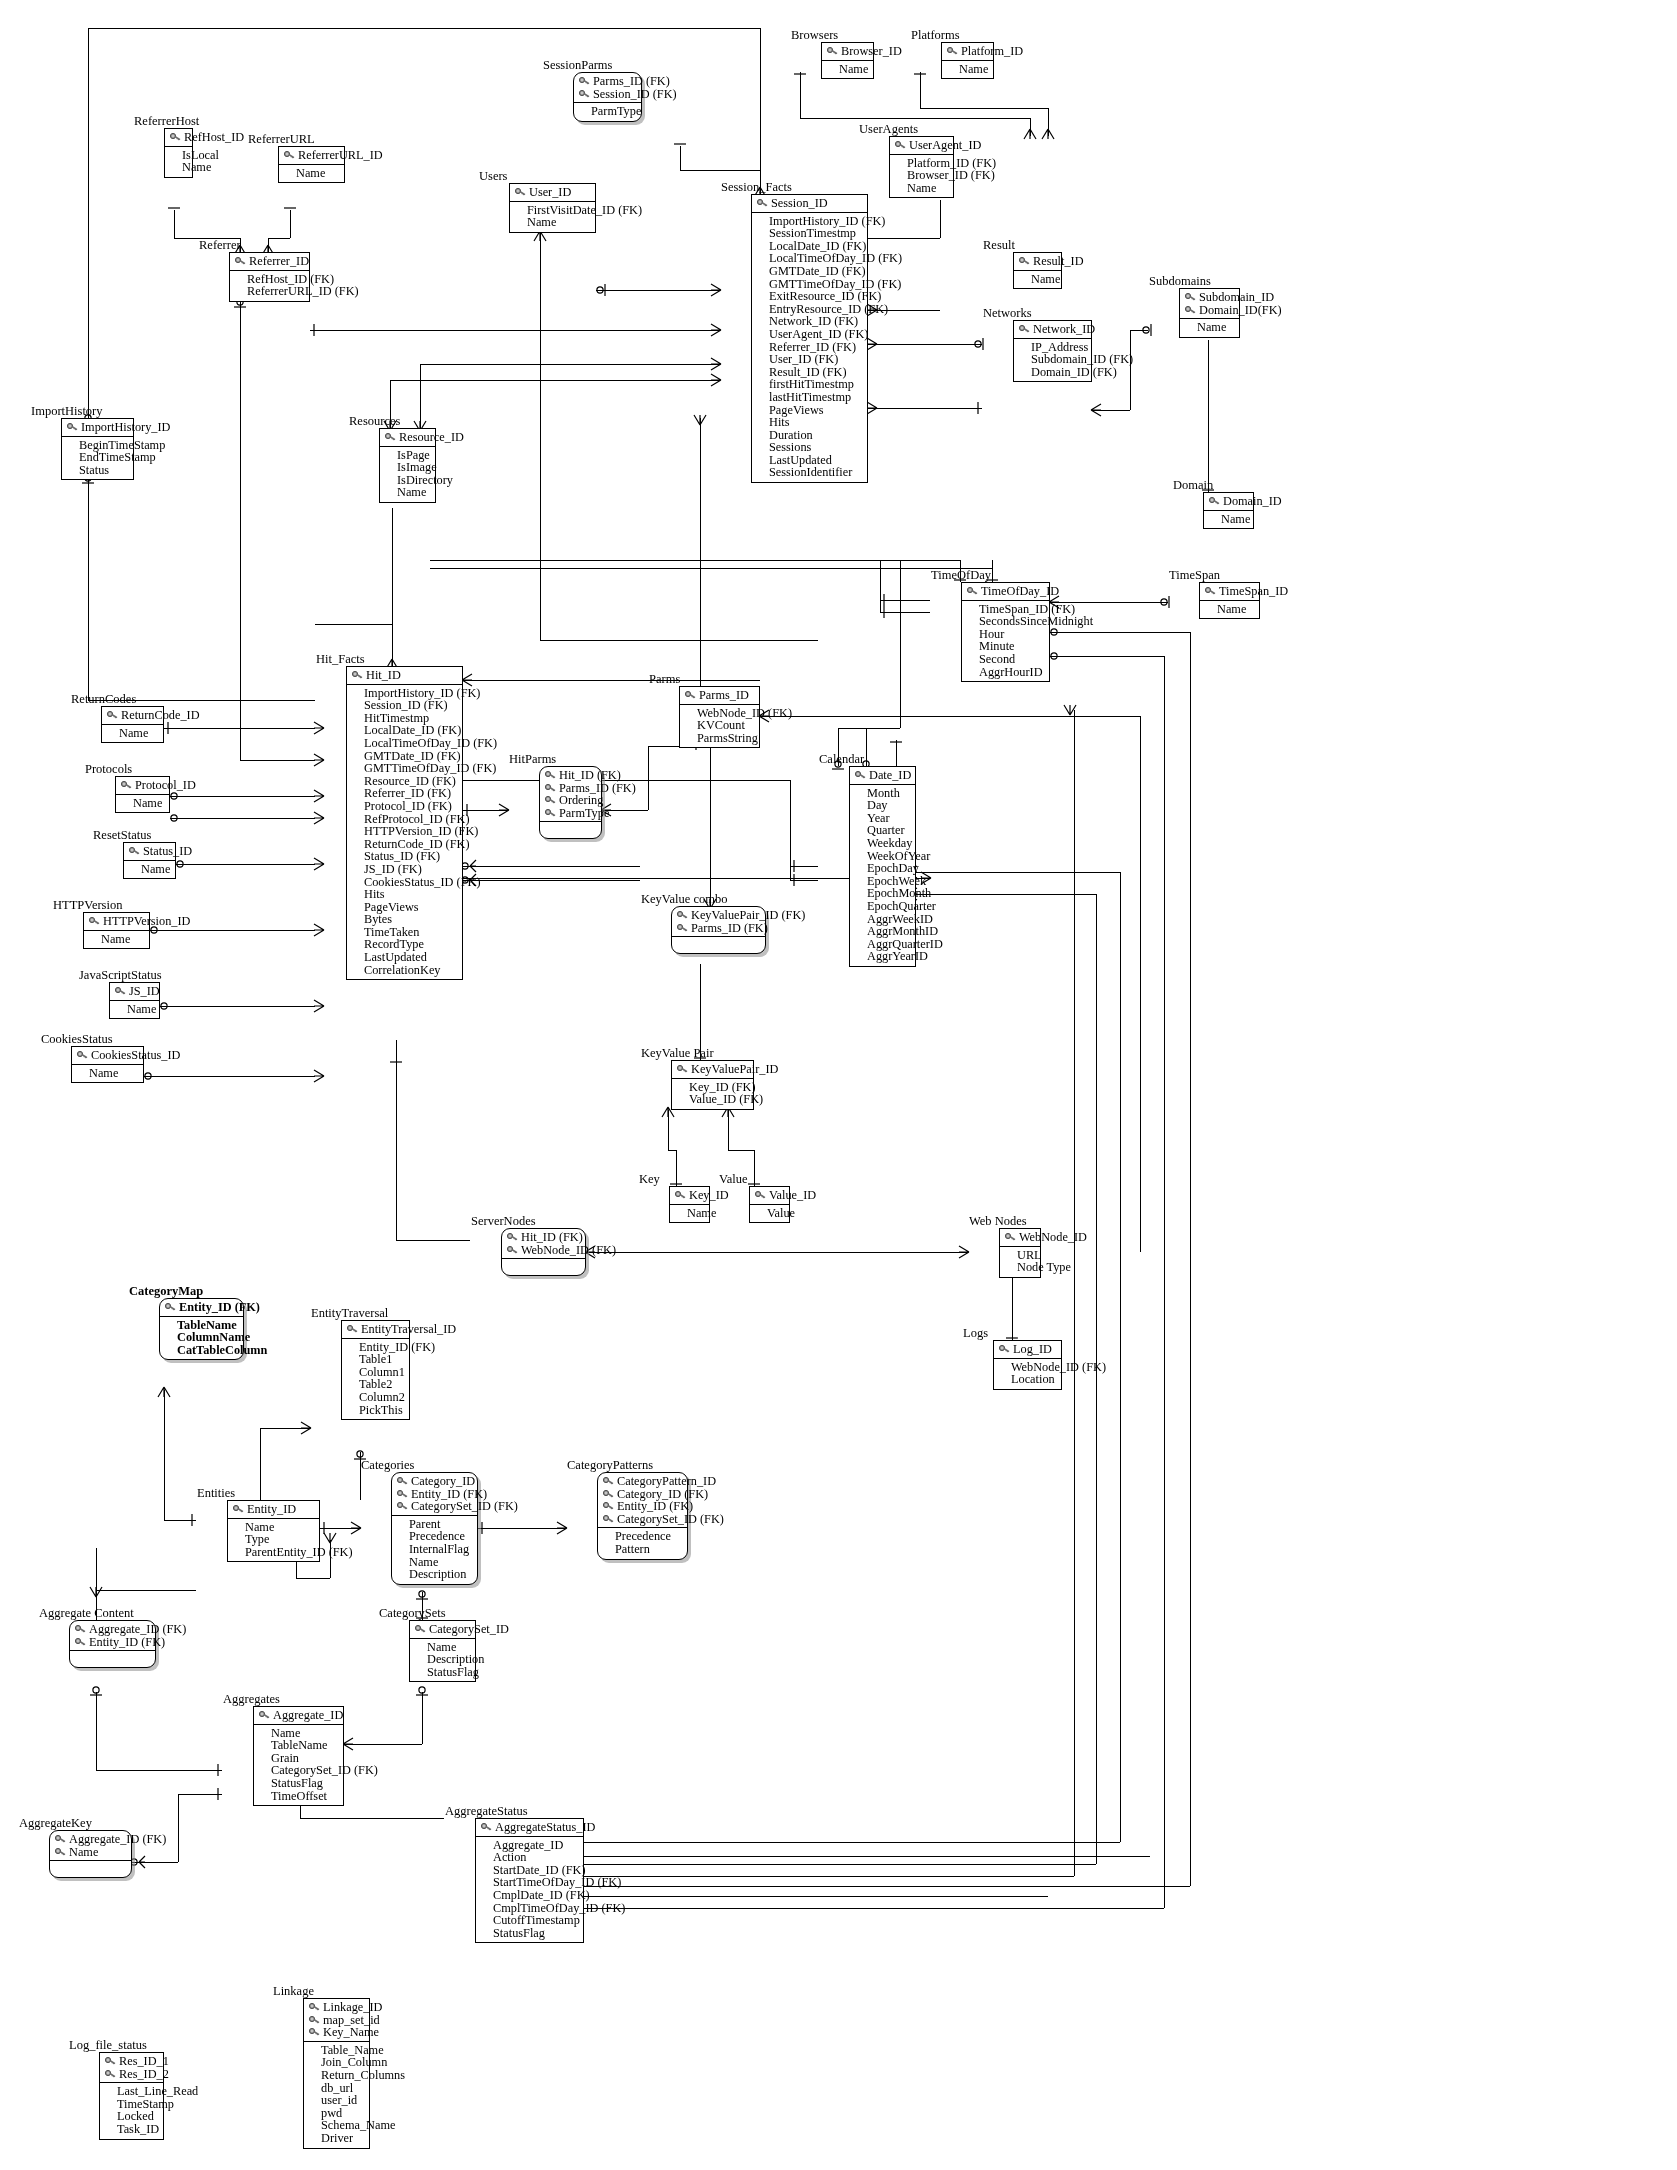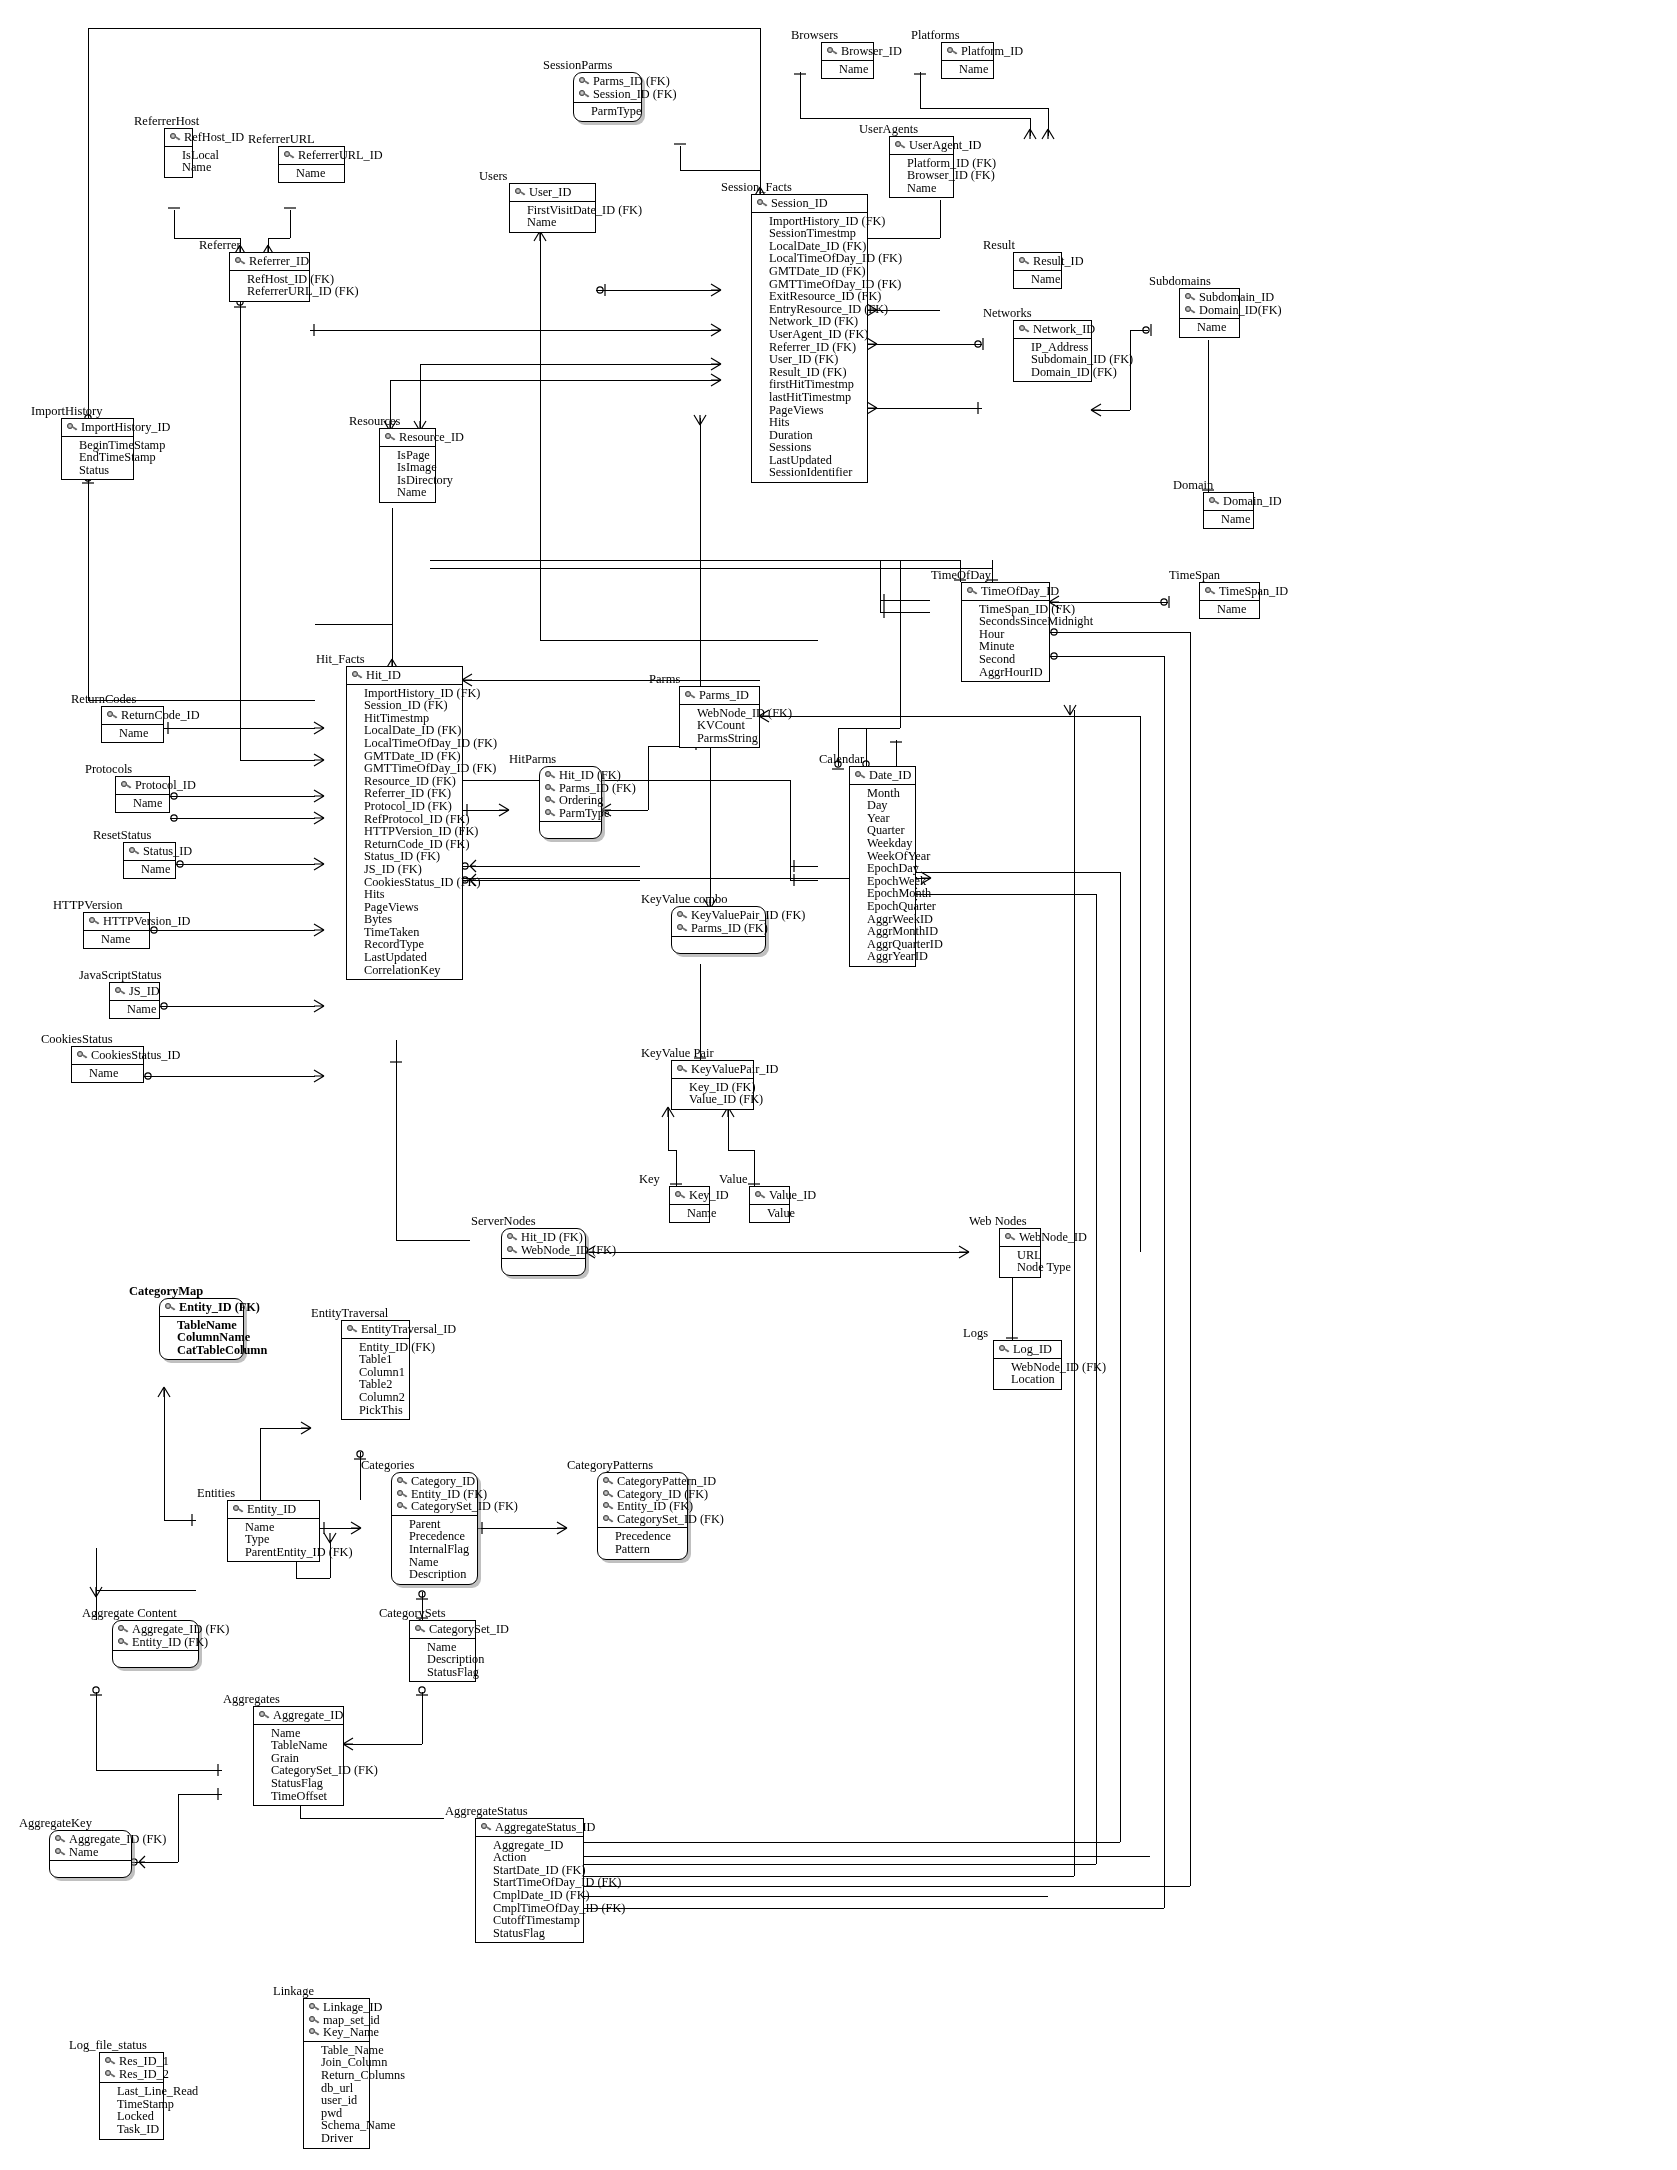--- a/index.html
+++ b/index.html
@@ -1764,21 +1764,21 @@
               <span>CategorySet_ID</span>
             </div>
           </div>
           <div class="at">
             <div class="row">Name</div>
             <div class="row">Description</div>
             <div class="row">StatusFlag</div>
           </div>
         </div>
       </div>
-      <div class="ent rnd" style="left: 38px; top: 1620px; width: 118px; margin-left: 43px;">
+      <div class="ent rnd" style="left: 38px; top: 1620px; width: 118px;">
         <div class="tname">Aggregate Content</div>
         <div class="bx">
           <div class="pk">
             <div class="row">
               <span class="keyico">
                 <svg width="11" height="10" viewBox="0 0 11 10">
                   <circle cx="3" cy="4" r="2.6" fill="#9a9a9a" stroke="#4d4d4d" stroke-width="1"></circle>
                   <circle cx="3" cy="4" r="0.8" fill="#fff"></circle>
                   <path d="M5.2 4.6 L10 7.6" stroke="#6b6b6b" stroke-width="1.5" fill="none"></path>
                   <path d="M7.4 6 L7.0 7.2 M8.8 6.9 L8.4 8.1" stroke="#6b6b6b" stroke-width="1.2"></path>

